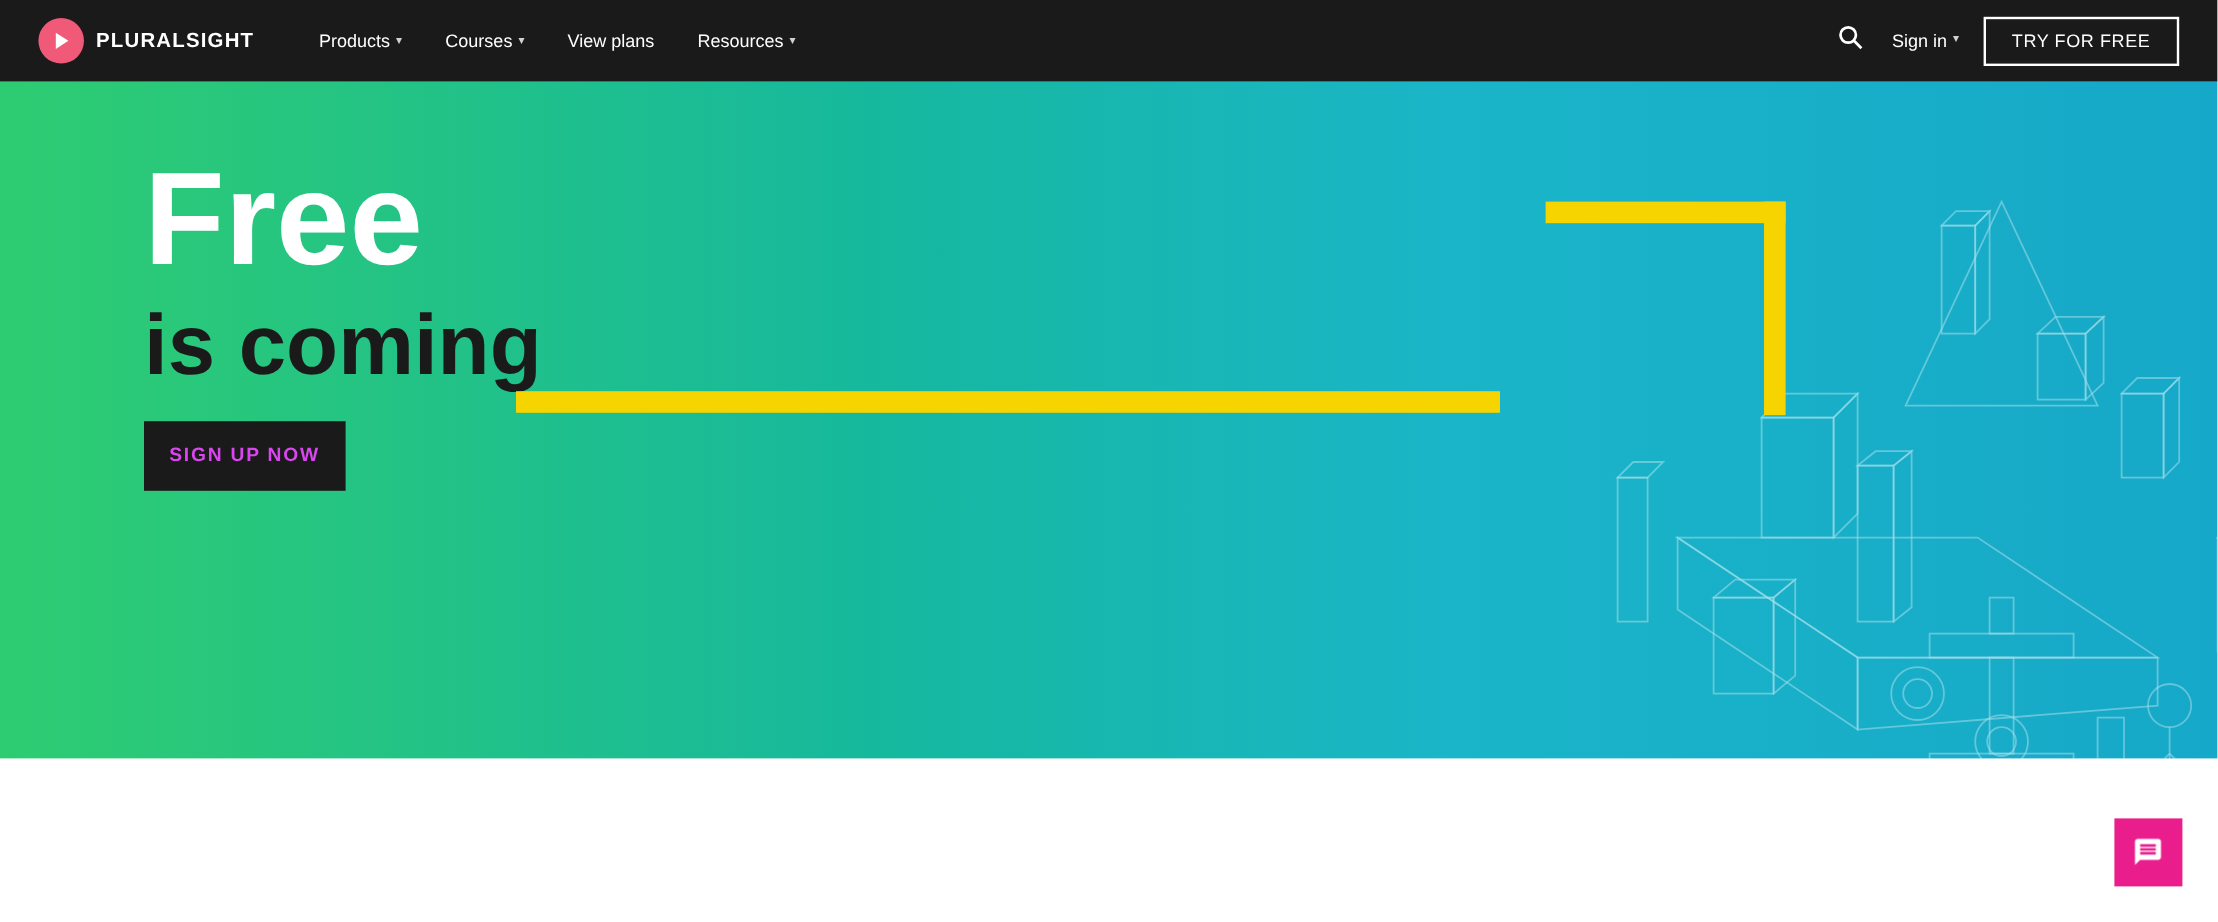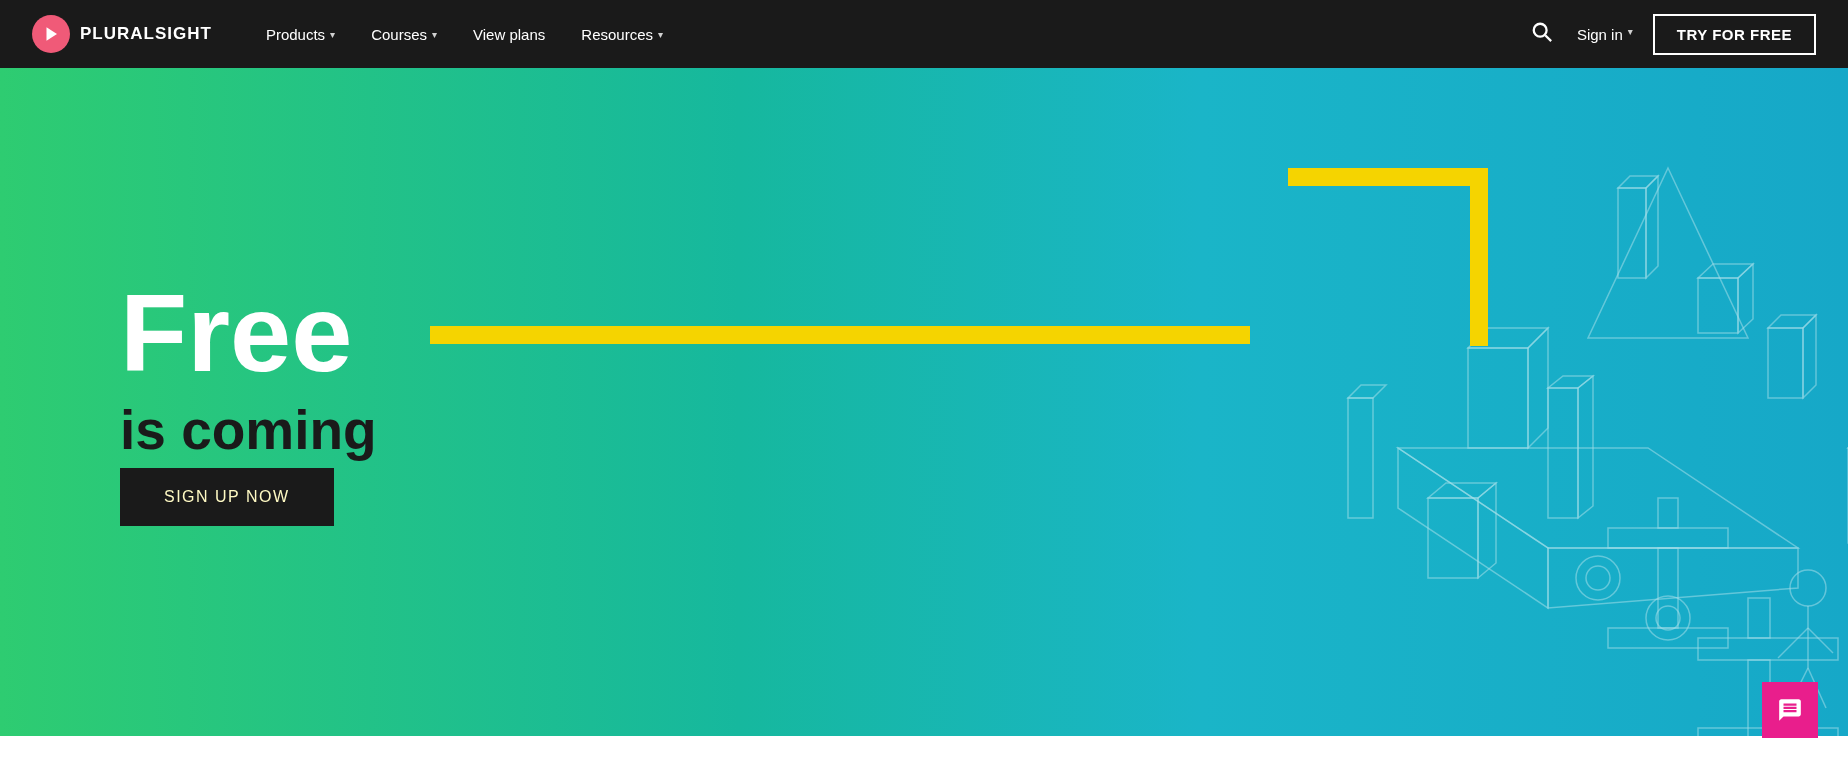--- a/index.html
+++ b/index.html
@@ -81,69 +81,68 @@
       display: flex;
       align-items: flex-start;
       gap: 5px;
     }
     .try-free-btn {
       border: 2px solid #fff;
       color: #fff;
       background: transparent;
       padding: 10px 22px;
       font-size: 15px;
-      font-weight: 700;
+      font-weight: 400;
       letter-spacing: 0.5px;
       cursor: pointer;
       text-transform: uppercase;
     }
 
     
     .hero {
       width: 100%;
-      height: 668px;
+      height: 564px;
       background: linear-gradient(to right, #2ecc71 0%, #16b89e 40%, #1ab5c8 65%, #16a8c8 100%);
       position: relative;
       display: flex;
-      align-items: center;
       overflow: hidden;
     }
     .hero-content {
       padding: 60px 120px;
       position: relative;
       z-index: 2;
       max-width: 700px;
     }
     .hero-title {
       font-size: 110px;
       font-weight: 900;
       color: #fff;
       line-height: 1;
       margin-bottom: 10px;
     }
     .hero-subtitle {
-      font-size: 55px;
+      font-size: 71px;
       font-weight: 700;
       color: #1a1a1a;
-      margin-bottom: 6px;
+      margin-bottom: 22px;
     }
     .hero-date {
       font-size: 24px;
       font-weight: 800;
       color: #1a1a1a;
       letter-spacing: 0.5px;
       margin-bottom: 36px;
     }
     .signup-btn {
       background: #1a1a1a;
-      color: #fef9c3;
+      color: #d946ef;
       border: none;
-      padding: 20px 44px;
+      padding: 20px 21px;
       font-size: 16px;
-      font-weight: 400;
+      font-weight: 700;
       letter-spacing: 1.5px;
       text-transform: uppercase;
       cursor: pointer;
     }
 
     
     .yellow-line {
       position: absolute;
       top: 258px;
       left: 430px;

